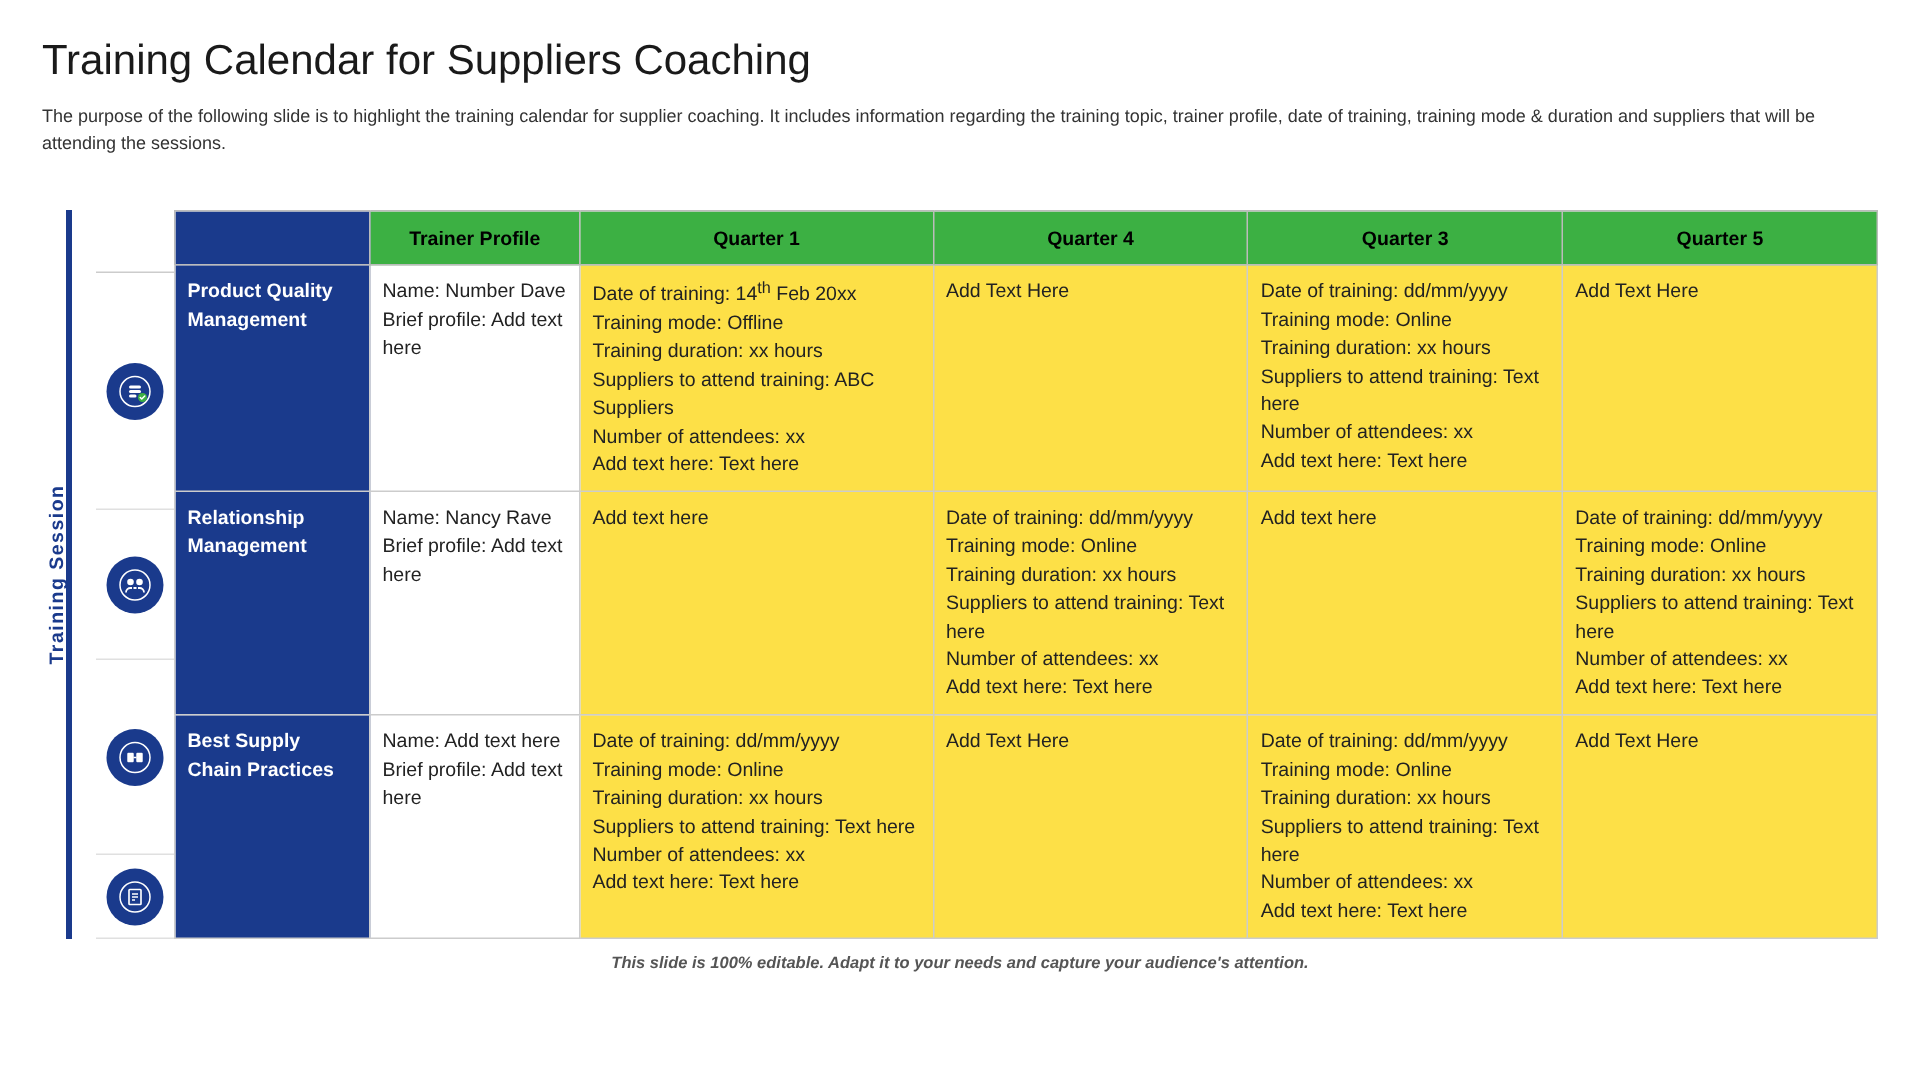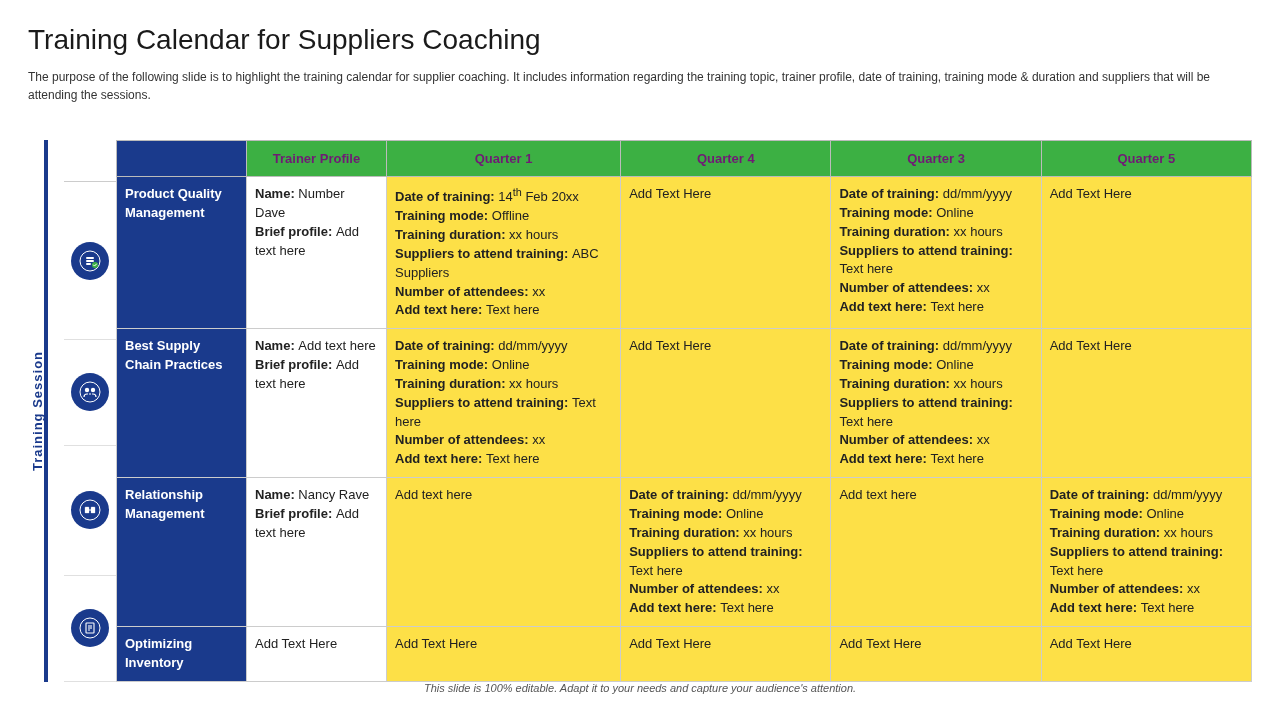--- a/index.html
+++ b/index.html
@@ -87,21 +87,21 @@
       font-size: 17px;
     }
     
     .main-table {
       flex: 1;
       border-collapse: collapse;
       font-size: 11px;
     }
     .main-table th {
       background: #3cb043;
-      color: #701a75;
+      color: #000000;
       font-weight: bold;
       font-size: 13px;
       padding: 10px 8px;
       text-align: center;
       border: 1px solid #bbb;
     }
     .main-table td {
       border: 1px solid #ccc;
       vertical-align: top;
       padding: 8px 8px;
@@ -117,26 +117,28 @@
       vertical-align: middle;
       width: 130px;
     }
     .trainer-cell {
       background: #fff;
       width: 140px;
     }
     .quarter-cell {
       background: #fde047;
     }
-    .bold { font-weight: bold; }
+    .bold { font-weight: normal; }
     .footer-note {
       text-align: center;
       font-size: 11px;
       color: #555;
+      margin-top: 10px;
       font-style: italic;
+      font-weight: bold;
     }
 
     .table-wrapper {
       flex: 1;
       overflow: hidden;
     }
     
     .content-area {
       display: flex;
       flex-direction: row;
@@ -252,20 +254,46 @@
               <span class="bold">Training mode: </span>Online<br>
               <span class="bold">Training duration: </span>xx hours<br>
               <span class="bold">Suppliers to attend training: </span>Text here<br>
               <span class="bold">Number of attendees: </span>xx<br>
               <span class="bold">Add text here: </span>Text here
             </td>
             <td class="quarter-cell">Add Text Here</td>
           </tr>
 
           <tr>
+            <td class="topic-cell">Relationship Management</td>
+            <td class="trainer-cell">
+              <span class="bold">Name: </span><span>Nancy Rave</span><br>
+              <span class="bold">Brief profile: </span><span>Add text here</span>
+            </td>
+            <td class="quarter-cell">Add text here</td>
+            <td class="quarter-cell">
+              <span class="bold">Date of training: </span>dd/mm/yyyy<br>
+              <span class="bold">Training mode: </span>Online<br>
+              <span class="bold">Training duration: </span>xx hours<br>
+              <span class="bold">Suppliers to attend training: </span>Text here<br>
+              <span class="bold">Number of attendees: </span>xx<br>
+              <span class="bold">Add text here: </span>Text here
+            </td>
+            <td class="quarter-cell">Add text here</td>
+            <td class="quarter-cell">
+              <span class="bold">Date of training: </span>dd/mm/yyyy<br>
+              <span class="bold">Training mode: </span>Online<br>
+              <span class="bold">Training duration: </span>xx hours<br>
+              <span class="bold">Suppliers to attend training: </span>Text here<br>
+              <span class="bold">Number of attendees: </span>xx<br>
+              <span class="bold">Add text here: </span>Text here
+            </td>
+          </tr>
+
+          <tr>
             <td class="topic-cell">Best Supply Chain Practices</td>
             <td class="trainer-cell">
               <span class="bold">Name: </span><span>Add text here</span><br>
               <span class="bold">Brief profile: </span><span>Add text here</span>
             </td>
             <td class="quarter-cell">
               <span class="bold">Date of training: </span>dd/mm/yyyy<br>
               <span class="bold">Training mode: </span>Online<br>
               <span class="bold">Training duration: </span>xx hours<br>
               <span class="bold">Suppliers to attend training: </span>Text here<br>
@@ -277,53 +305,19 @@
               <span class="bold">Date of training: </span>dd/mm/yyyy<br>
               <span class="bold">Training mode: </span>Online<br>
               <span class="bold">Training duration: </span>xx hours<br>
               <span class="bold">Suppliers to attend training: </span>Text here<br>
               <span class="bold">Number of attendees: </span>xx<br>
               <span class="bold">Add text here: </span>Text here
             </td>
             <td class="quarter-cell">Add Text Here</td>
           </tr>
 
-          <tr>
-            <td class="topic-cell">Relationship Management</td>
-            <td class="trainer-cell">
-              <span class="bold">Name: </span><span>Nancy Rave</span><br>
-              <span class="bold">Brief profile: </span><span>Add text here</span>
-            </td>
-            <td class="quarter-cell">Add text here</td>
-            <td class="quarter-cell">
-              <span class="bold">Date of training: </span>dd/mm/yyyy<br>
-              <span class="bold">Training mode: </span>Online<br>
-              <span class="bold">Training duration: </span>xx hours<br>
-              <span class="bold">Suppliers to attend training: </span>Text here<br>
-              <span class="bold">Number of attendees: </span>xx<br>
-              <span class="bold">Add text here: </span>Text here
-            </td>
-            <td class="quarter-cell">Add text here</td>
-            <td class="quarter-cell">
-              <span class="bold">Date of training: </span>dd/mm/yyyy<br>
-              <span class="bold">Training mode: </span>Online<br>
-              <span class="bold">Training duration: </span>xx hours<br>
-              <span class="bold">Suppliers to attend training: </span>Text here<br>
-              <span class="bold">Number of attendees: </span>xx<br>
-              <span class="bold">Add text here: </span>Text here
-            </td>
-          </tr>
-
-          <tr>
-            <td class="topic-cell">Optimizing Inventory</td>
-            <td class="trainer-cell">Add Text Here</td>
-            <td class="quarter-cell">Add Text Here</td>
-            <td class="quarter-cell">Add Text Here</td>
-            <td class="quarter-cell">Add Text Here</td>
-            <td class="quarter-cell">Add Text Here</td>
-          </tr>
         </tbody>
       </table>
     </div>
   </div>
 </div>
 
 <p class="footer-note">This slide is 100% editable. Adapt it to your needs and capture your audience's attention.</p>
 
 </body></html>

